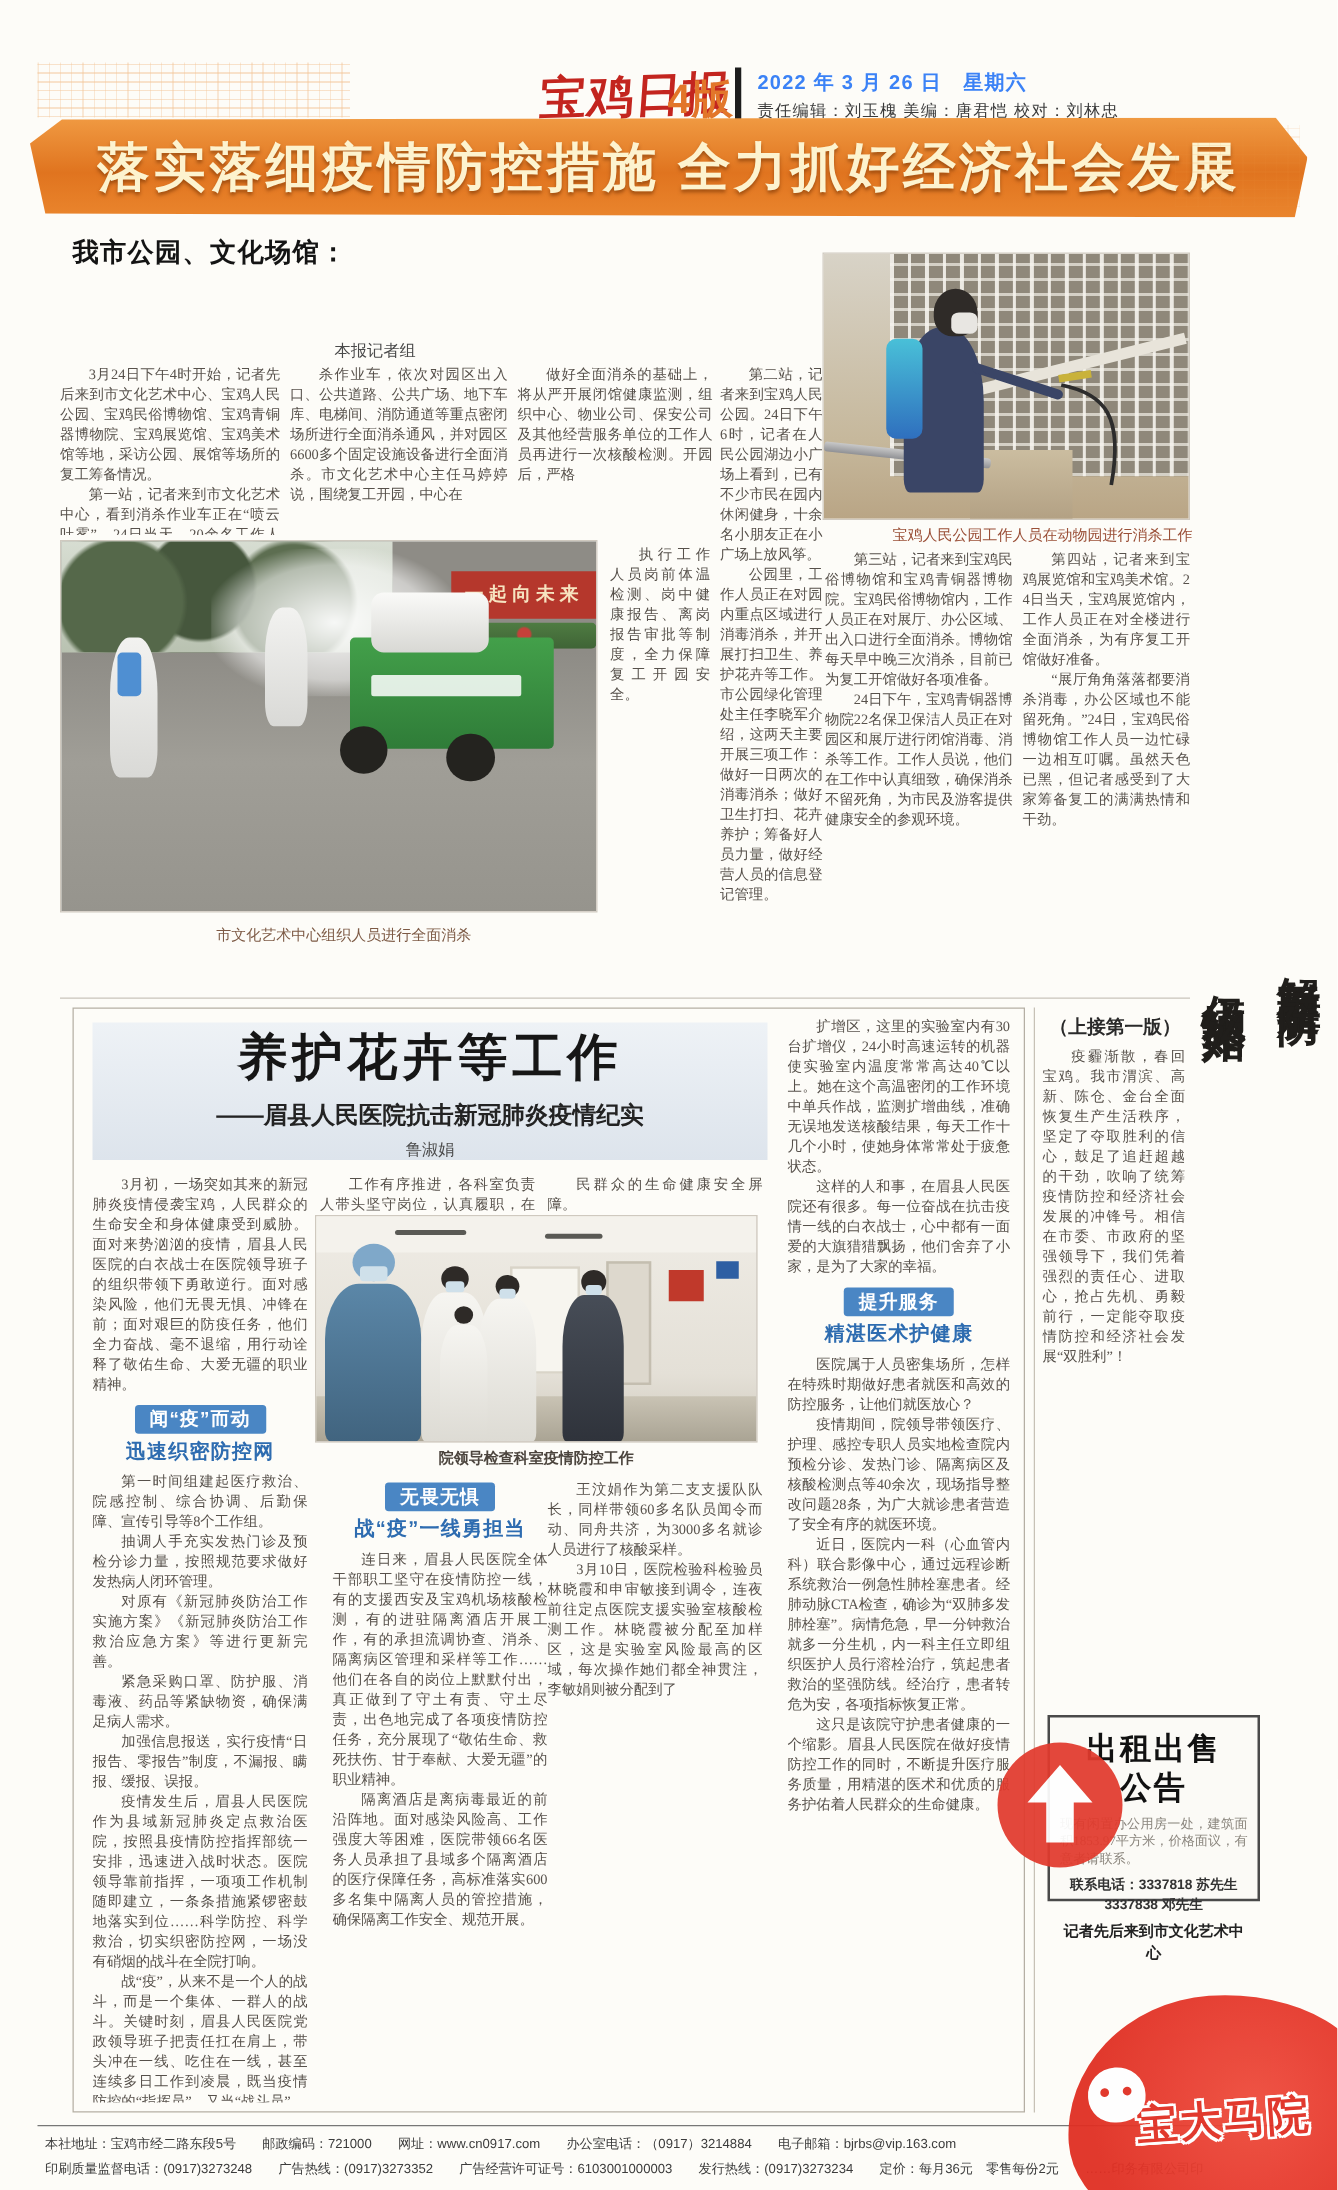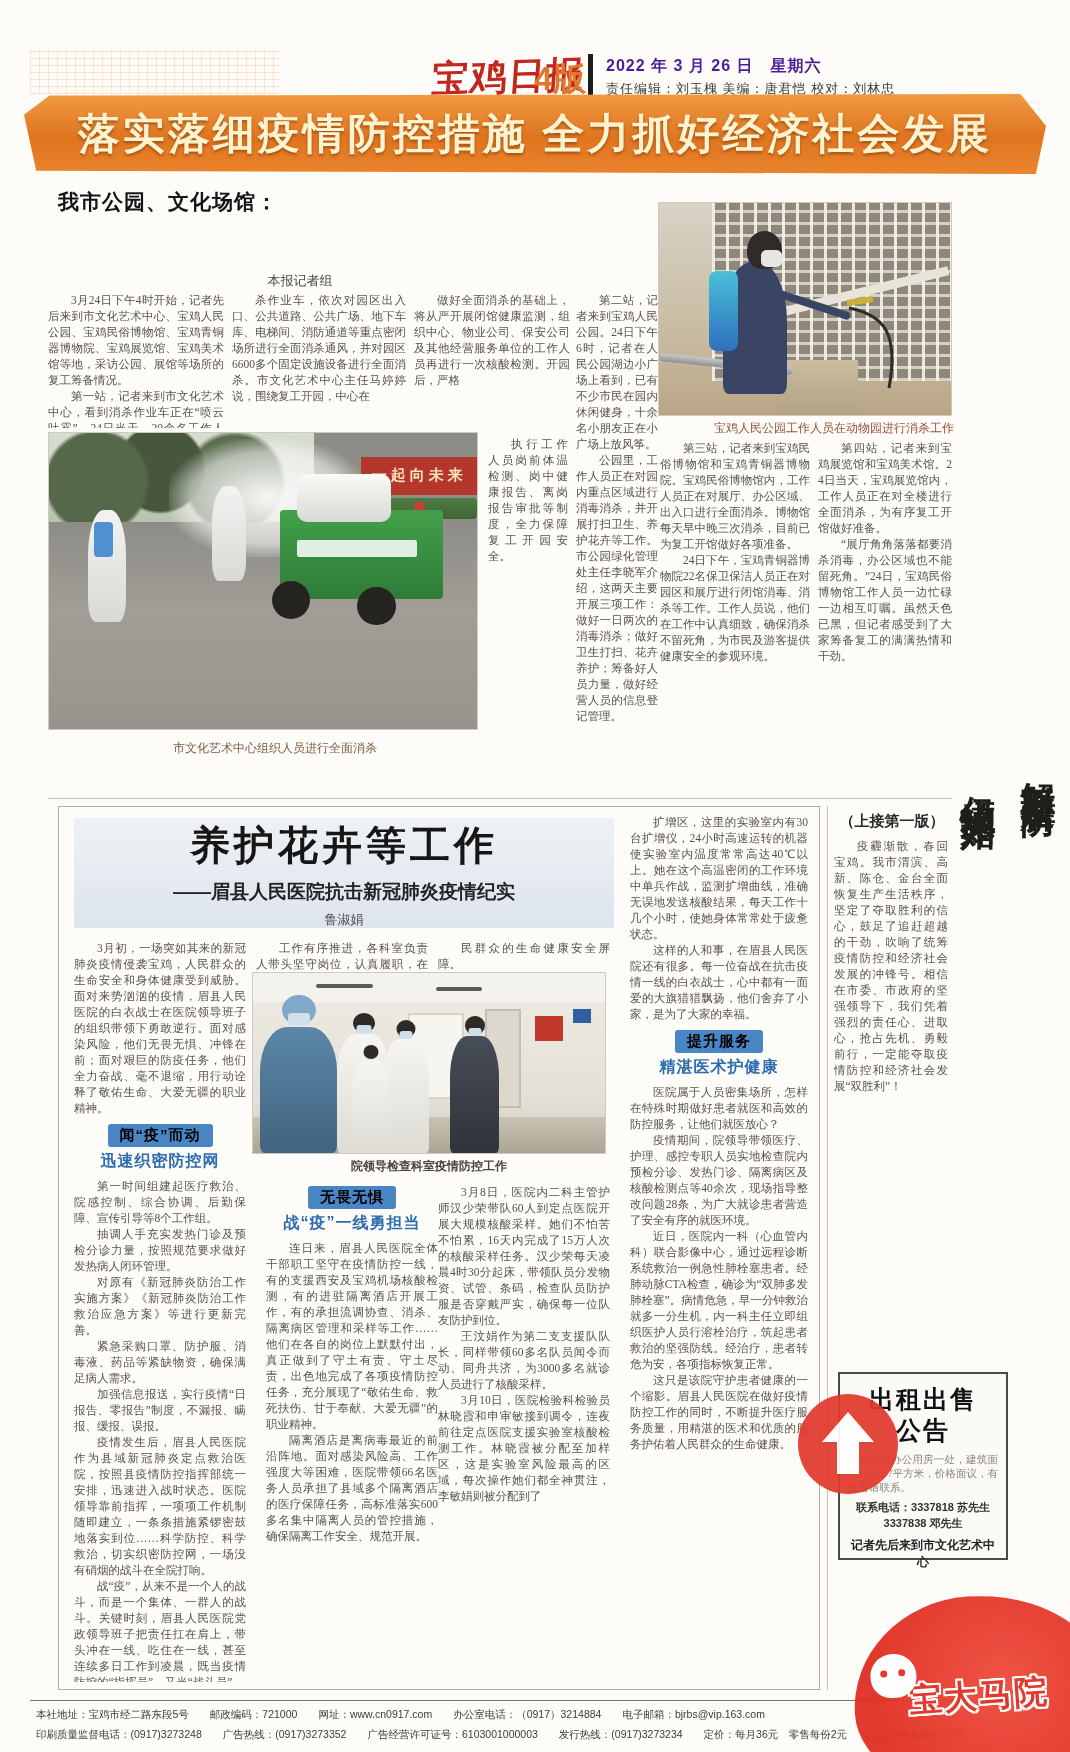--- a/index.html
+++ b/index.html
@@ -9,21 +9,21 @@
   .abs{position:absolute;}
   
   .sketch{background:
       repeating-linear-gradient(0deg, rgba(233,145,62,.45) 0 1px, transparent 1px 7px),
       repeating-linear-gradient(90deg, rgba(233,145,62,.35) 0 1px, transparent 1px 9px);
       opacity:.55;}
   .logo{font:900 37px "Liberation Serif", serif;color:var(--c-red,#c3251f);
         transform:skewX(-6deg) rotate(-2deg);letter-spacing:1px;}
   .edition{font:900 33px "Liberation Sans", sans-serif;color:#e2762a;letter-spacing:1px;}
   .mast-bar{background:#1d1d1d;}
-  .date1{font:700 16px "Liberation Sans", sans-serif;color:#4c1d95;letter-spacing:1px;}
+  .date1{font:700 16px "Liberation Sans", sans-serif;color:#3b82f6;letter-spacing:1px;}
   .date2{font:13px "Liberation Sans", sans-serif;color:#3a3a3a;letter-spacing:1px;}
   
   .banner{background:linear-gradient(180deg,#f09a42 0%,#e0741f 55%,#ea852d 100%);
           clip-path:polygon(0 26%, 2.5% 2%, 97.5% 0, 100% 40%, 99% 100%, 1.2% 96%);
           display:flex;align-items:center;justify-content:center;}
   .banner-text{font:900 42px "Liberation Sans", sans-serif;color:var(--c-cream,#fdf3cf);
           letter-spacing:3px;text-shadow:0 2px 3px rgba(110,45,0,.55);white-space:nowrap;}
   
   .kicker{font:700 21px "Liberation Sans", sans-serif;color:#141414;letter-spacing:1px;}
   .title1{font:900 40px "Liberation Sans", sans-serif;color:#101010;letter-spacing:2px;white-space:nowrap;}
@@ -88,21 +88,21 @@
   .fig.cap .head{background:#7fa8c9;}
   
   .a2box{border:1px solid #b5afa4;background:#fdfcf8;}
   .a2head{background:linear-gradient(180deg,#eef2f6 0%,#dde4ec 100%);
       display:flex;flex-direction:column;align-items:center;justify-content:center;gap:6px;}
   .a2title{font:900 40px "Liberation Sans", sans-serif;color:#161616;letter-spacing:4px;}
   .a2sub{font:700 19px "Liberation Sans", sans-serif;color:#232323;}
   .a2by{font:13px "Liberation Serif", serif;color:#4a4a4a;}
   .subhead{margin:8px 0 6px;}
   .subhead .tag{display:block;width:max-content;margin:0 auto 4px;background:var(--c-blue,#4a86c4);
-      color:#000000;padding:2px 12px;border-radius:3px;font:700 15px "Liberation Sans", sans-serif;letter-spacing:1px;}
+      color:#ffffff;padding:2px 12px;border-radius:3px;font:700 15px "Liberation Sans", sans-serif;letter-spacing:1px;}
   .subhead .sub{display:block;text-align:center;color:var(--c-blue-dark,#2e6cb0);
       font:700 16px "Liberation Sans", sans-serif;letter-spacing:1px;}
   
   .vrule{background:#c7c1b6;width:1px;}
   .hrule{background:#c9c4bb;height:1px;}
   .jump-label{font:700 15px "Liberation Sans", sans-serif;color:#2a2a2a;text-align:center;}
   .vert-head{writing-mode:vertical-rl;text-orientation:upright;
       font:900 35px "Liberation Sans", sans-serif;color:#201e1b;letter-spacing:4px;line-height:60px;}
   .vert-head span{display:block;}
   .notice{border:2px solid #4a4a4a;background:#fbfaf6;padding:10px 8px;text-align:center;}
@@ -250,21 +250,20 @@
     <div class="col" style="position:static;">
         <p>连日来，眉县人民医院全体干部职工坚守在疫情防控一线，有的支援西安及宝鸡机场核酸检测，有的进驻隔离酒店开展工作，有的承担流调协查、消杀、隔离病区管理和采样等工作……他们在各自的岗位上默默付出，真正做到了守土有责、守土尽责，出色地完成了各项疫情防控任务，充分展现了“敬佑生命、救死扶伤、甘于奉献、大爱无疆”的职业精神。</p>
         <p>隔离酒店是离病毒最近的前沿阵地。面对感染风险高、工作强度大等困难，医院带领66名医务人员承担了县域多个隔离酒店的医疗保障任务，高标准落实600多名集中隔离人员的管控措施，确保隔离工作安全、规范开展。</p>
       </div>
   </div>
 
   <div class="abs col" style="left:438px;top:940px;width:172px;height:30px;">
       <p>民群众的生命健康安全屏障。</p>
     </div>
   <div class="abs col" style="left:438px;top:1184px;width:172px;height:498px;">
-      <p>3月8日，医院内二科主管护师汉少荣带队60人到定点医院开展大规模核酸采样。她们不怕苦不怕累，16天内完成了15万人次的核酸采样任务。汉少荣每天凌晨4时30分起床，带领队员分发物资、试管、条码，检查队员防护服是否穿戴严实，确保每一位队友防护到位。</p>
       <p>王汶娟作为第二支支援队队长，同样带领60多名队员闻令而动、同舟共济，为3000多名就诊人员进行了核酸采样。</p>
       <p>3月10日，医院检验科检验员林晓霞和申审敏接到调令，连夜前往定点医院支援实验室核酸检测工作。林晓霞被分配至加样区，这是实验室风险最高的区域，每次操作她们都全神贯注，李敏娟则被分配到了</p>
     </div>
 
   <div class="abs photo" style="left:252px;top:972px;width:354px;height:182px;background:#e8e4dd;">
     <div class="h-wall"></div>
     <div class="h-ceil"></div>
     <div class="h-light" style="left:18%;top:6%;width:16%;height:4px;"></div>
     <div class="h-light" style="left:52%;top:8%;width:13%;height:4px;"></div>
     <div class="h-floor"></div>
@@ -321,21 +320,21 @@
   <div class="abs jump-label" style="left:834px;top:812px;width:116px;">（上接第一版）</div>
   <div class="abs col" style="left:834px;top:838px;width:114px;height:528px;">
       <p>疫霾渐散，春回宝鸡。我市渭滨、高新、陈仓、金台全面恢复生产生活秩序，坚定了夺取胜利的信心，鼓足了追赶超越的干劲，吹响了统筹疫情防控和经济社会发展的冲锋号。相信在市委、市政府的坚强领导下，我们凭着强烈的责任心、进取心，抢占先机、勇毅前行，一定能夺取疫情防控和经济社会发展“双胜利”！</p>
     </div>
 
   <div class="abs vert-head" style="left:948px;top:754px;height:470px;">
     <span>解封不是解防</span>
     <span style="margin-top:14px;">仍须慎终如始</span>
   </div>
 
-  <div class="abs notice" style="left:838px;top:1372px;width:170px;height:188px;">
+  <div class="abs notice" style="left:838px;top:1372px;width:170px;height:149px;">
     <div class="nt">出租出售</div>
     <div class="nt">公告</div>
     <div class="nb">现有闲置办公用房一处，建筑面积1853.97平方米，价格面议，有意者请联系。</div>
     <div class="nc">联系电话：3337818 苏先生</div>
     <div class="nc" style="margin-top:1px;">3337838 邓先生</div>
     <div class="ni">记者先后来到市文化艺术中心</div>
   </div>
 
   <svg class="abs" style="left:796px;top:1392px;z-index:40;opacity:.93;" width="104" height="104" viewBox="0 0 104 104">
     <circle cx="52" cy="52" r="50" fill="#e23a2d"></circle>

